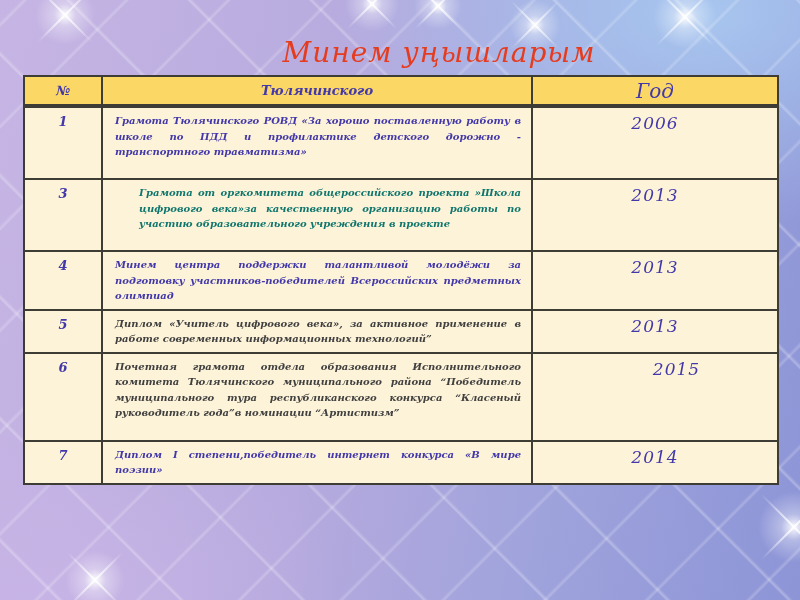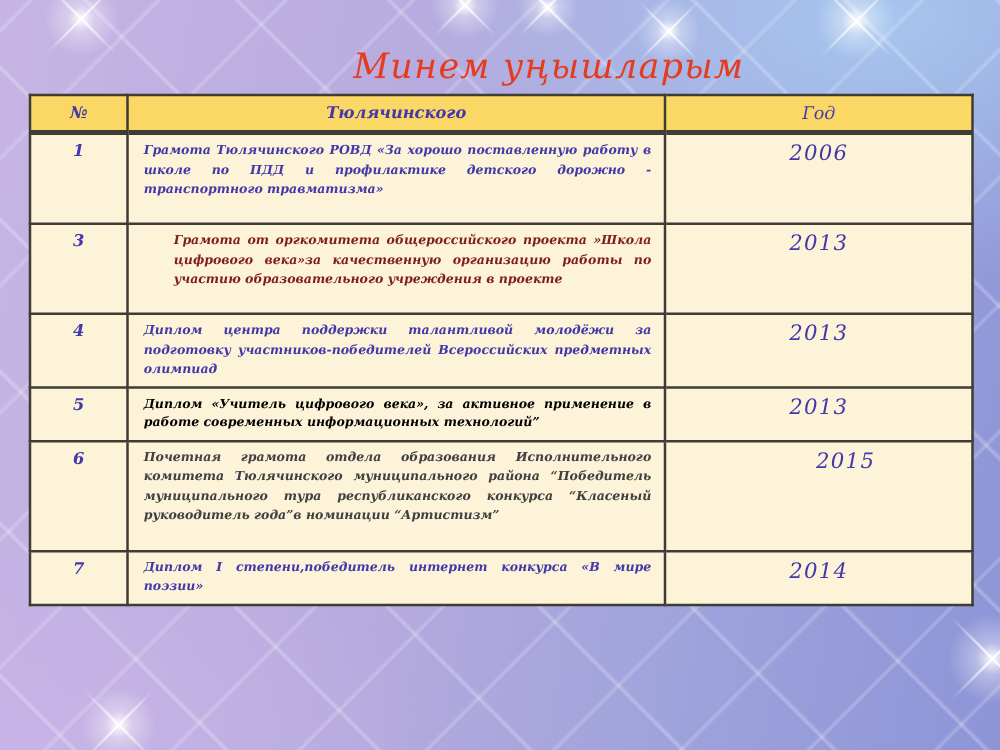--- a/index.html
+++ b/index.html
@@ -76,21 +76,21 @@
   }
 
   tr.hdr { height: 30px; }
   tr.hdr th {
     font-size: 13px;
     font-weight: bold;
     vertical-align: middle;
     text-align: center;
     border-bottom: 4px solid #3e3d35;
   }
-  tr.hdr th.h-year { font-size: 14px; font-weight: normal; margin-top: 45px; }
+  tr.hdr th.h-year { font-size: 20px; font-weight: normal; margin-top: 45px; }
 
   td.num {
     text-align: center;
     font-weight: bold;
     font-size: 13px;
     padding-top: 6px;
   }
   td.name {
     font-weight: bold;
     font-size: 10px;
@@ -140,31 +140,31 @@
       <th class="h-name" style="background: rgb(251, 215, 101); color: rgb(66, 56, 170);">Тюлячинского</th>
       <th class="h-year" style="background: rgb(251, 215, 101); color: rgb(66, 56, 170);">Год</th>
     </tr>
     <tr class="r1">
       <td class="num" style="background: rgb(253, 243, 216); color: rgb(66, 56, 170);">1</td>
       <td class="name" style="background: rgb(253, 243, 216); color: rgb(66, 56, 170);">Грамота Тюлячинского РОВД «За хорошо поставленную работу в школе по ПДД и профилактике детского дорожно - транспортного травматизма»</td>
       <td class="year" style="background: rgb(253, 243, 216); color: rgb(66, 56, 170);">2006</td>
     </tr>
     <tr class="r2">
       <td class="num" style="background: rgb(253, 243, 216); color: rgb(66, 56, 170);">3</td>
-      <td class="name" style="background: rgb(253, 243, 216); color: #7f1d1d; padding-left: 36px;">Грамота от оргкомитета общероссийского проекта »Школа цифрового века»за качественную организацию работы по участию образовательного учреждения в проекте</td>
+      <td class="name" style="background: rgb(253, 243, 216); color: #0f766e; padding-left: 36px;">Грамота от оргкомитета общероссийского проекта »Школа цифрового века»за качественную организацию работы по участию образовательного учреждения в проекте</td>
       <td class="year" style="background: rgb(253, 243, 216); color: rgb(66, 56, 170);">2013</td>
     </tr>
     <tr class="r3">
       <td class="num" style="background: rgb(253, 243, 216); color: rgb(66, 56, 170);">4</td>
-      <td class="name" style="background: rgb(253, 243, 216); color: rgb(66, 56, 170);">Диплом центра поддержки талантливой молодёжи за подготовку участников-победителей Всероссийских предметных олимпиад</td>
+      <td class="name" style="background: rgb(253, 243, 216); color: rgb(66, 56, 170);">Минем центра поддержки талантливой молодёжи за подготовку участников-победителей Всероссийских предметных олимпиад</td>
       <td class="year" style="background: rgb(253, 243, 216); color: rgb(66, 56, 170);">2013</td>
     </tr>
     <tr class="r4">
       <td class="num" style="background: rgb(253, 243, 216); color: rgb(66, 56, 170);">5</td>
-      <td class="name" style="background: rgb(253, 243, 216); color: #000000;">Диплом «Учитель цифрового века», за активное применение в работе современных информационных технологий”</td>
+      <td class="name" style="background: rgb(253, 243, 216); color: #404040;">Диплом «Учитель цифрового века», за активное применение в работе современных информационных технологий”</td>
       <td class="year" style="background: rgb(253, 243, 216); color: rgb(66, 56, 170);">2013</td>
     </tr>
     <tr class="r5">
       <td class="num" style="background: rgb(253, 243, 216); color: rgb(66, 56, 170);">6</td>
       <td class="name" style="background: rgb(253, 243, 216); color: #404040;">Почетная грамота отдела образования Исполнительного комитета Тюлячинского муниципального района “Победитель муниципального тура республиканского конкурса “Класеный руководитель года”в номинации “Артистизм”</td>
       <td class="year" style="background: rgb(253, 243, 216); color: rgb(66, 56, 170); padding-left: 44px;">2015</td>
     </tr>
     <tr class="r6">
       <td class="num" style="background: rgb(253, 243, 216); color: rgb(66, 56, 170);">7</td>
       <td class="name" style="background: rgb(253, 243, 216); color: rgb(66, 56, 170);">Диплом I степени,победитель интернет конкурса «В мире поэзии»</td>

